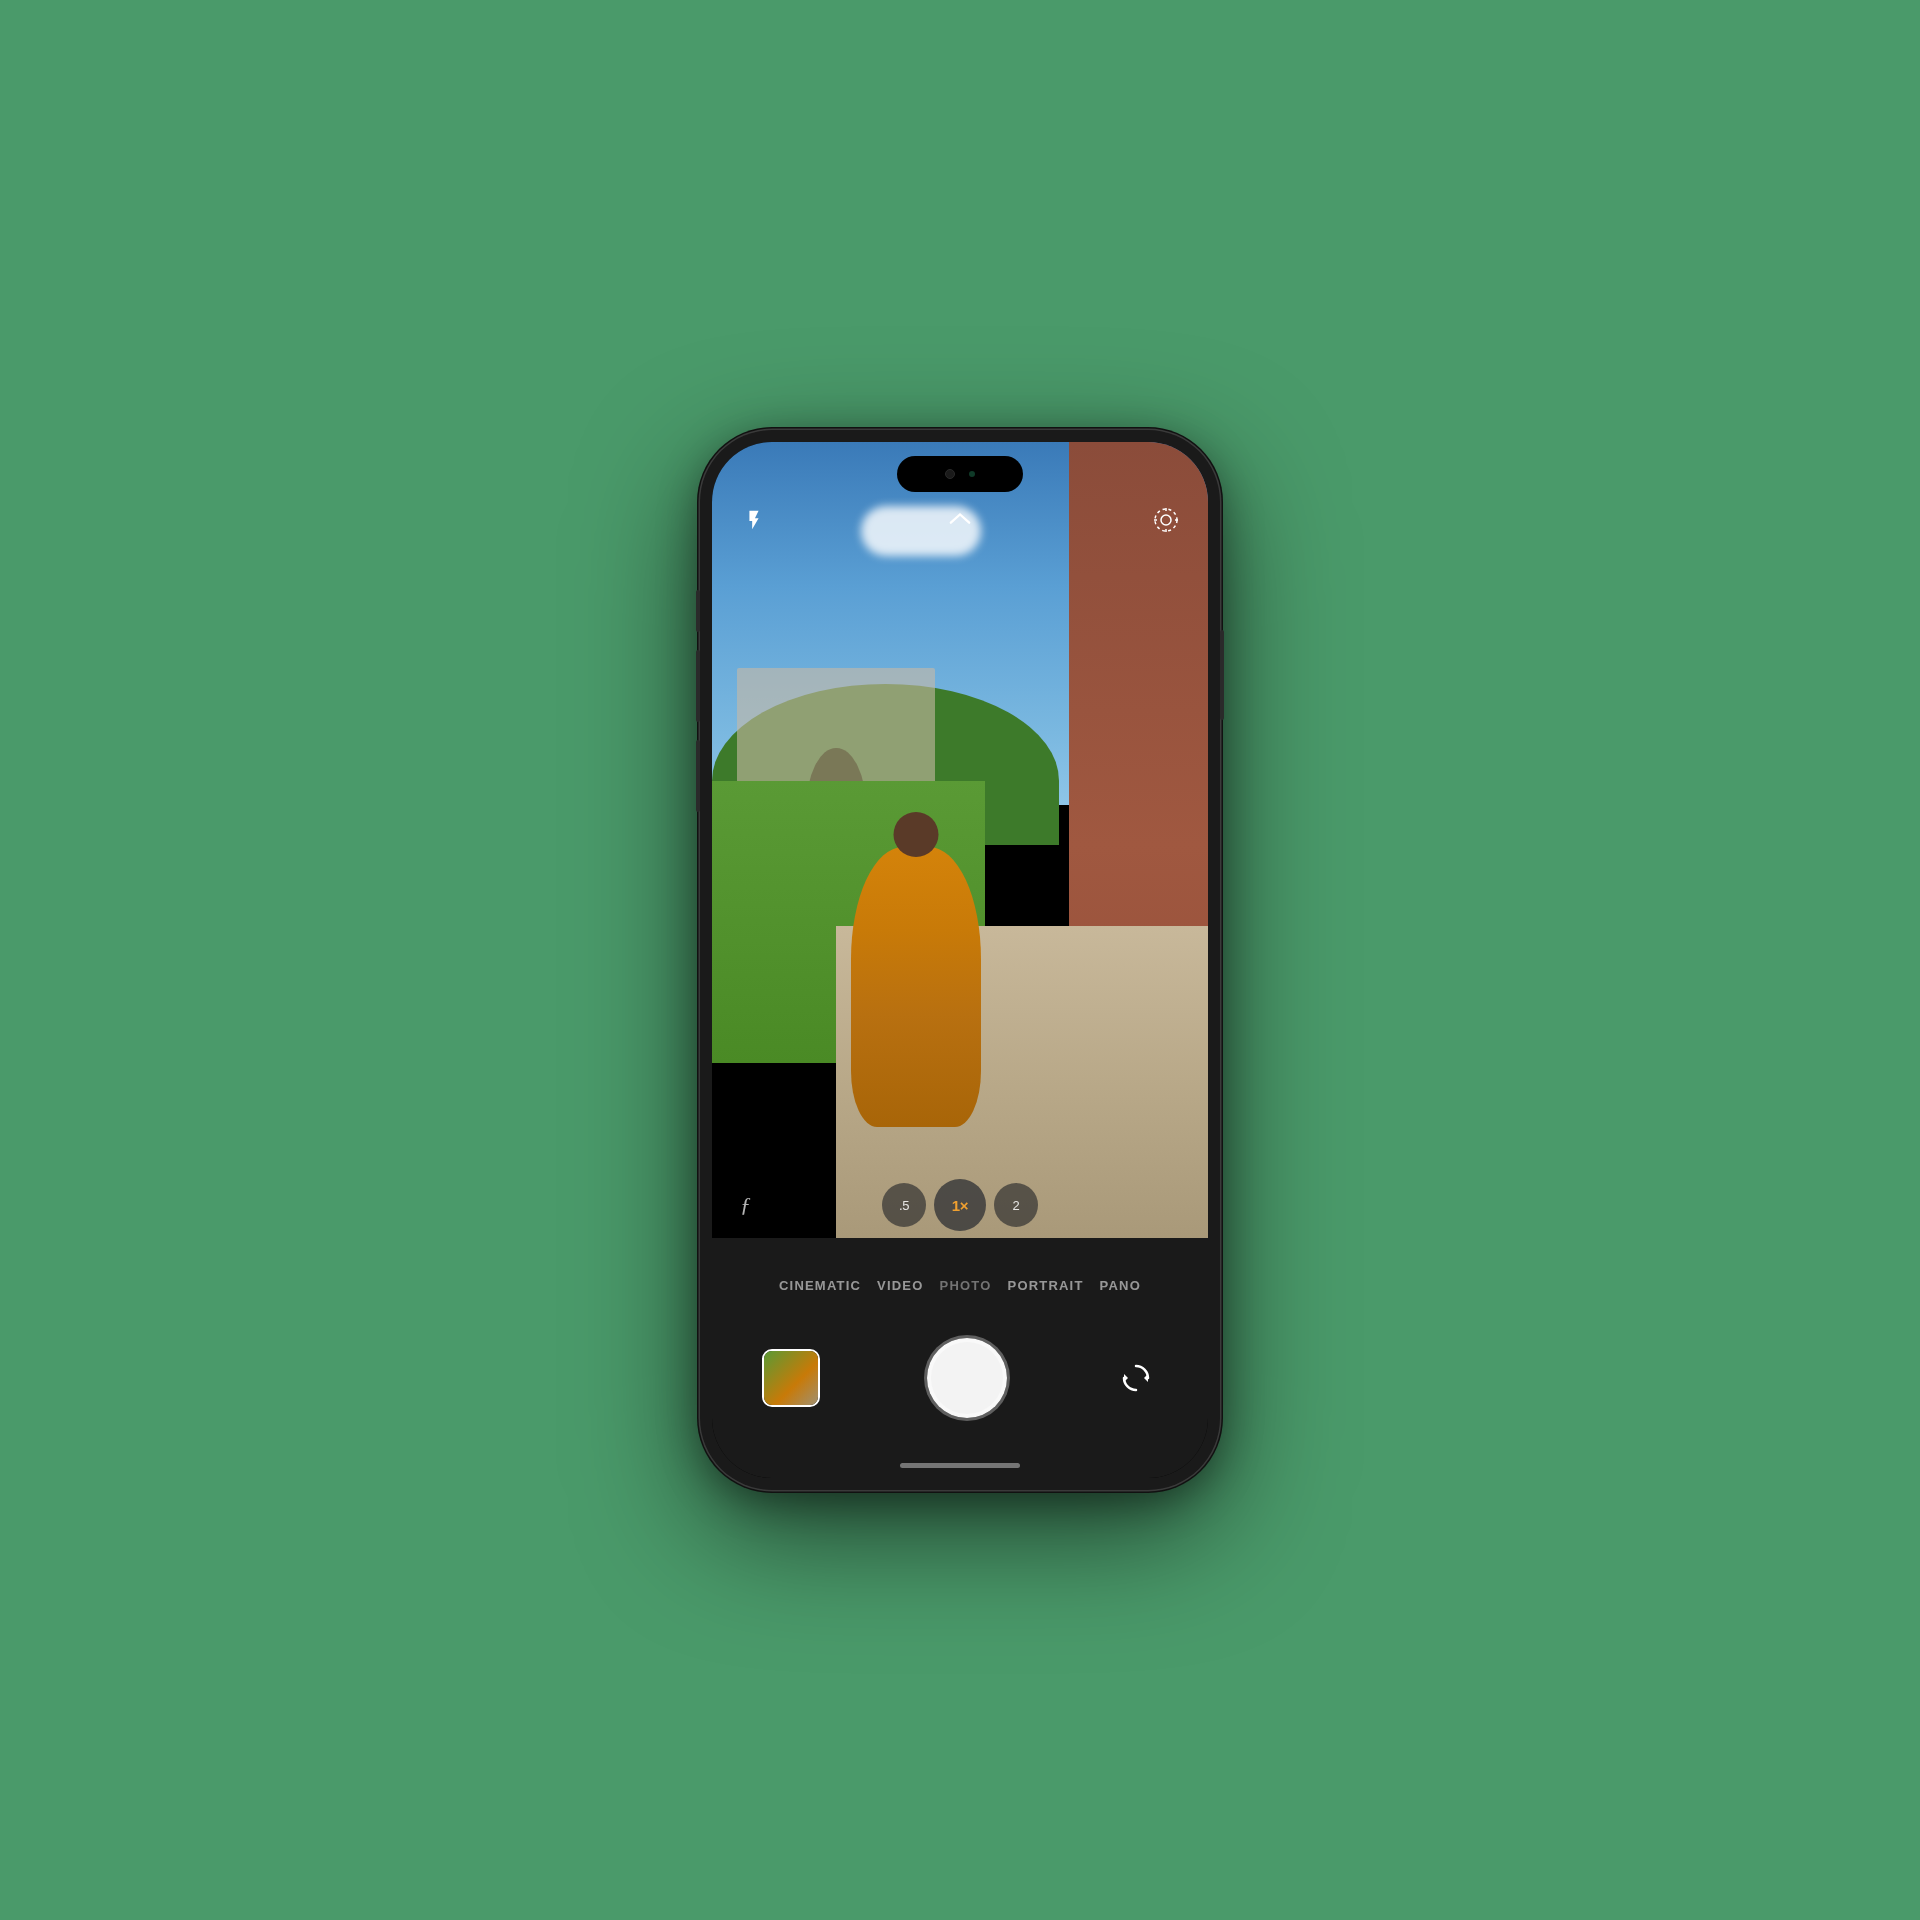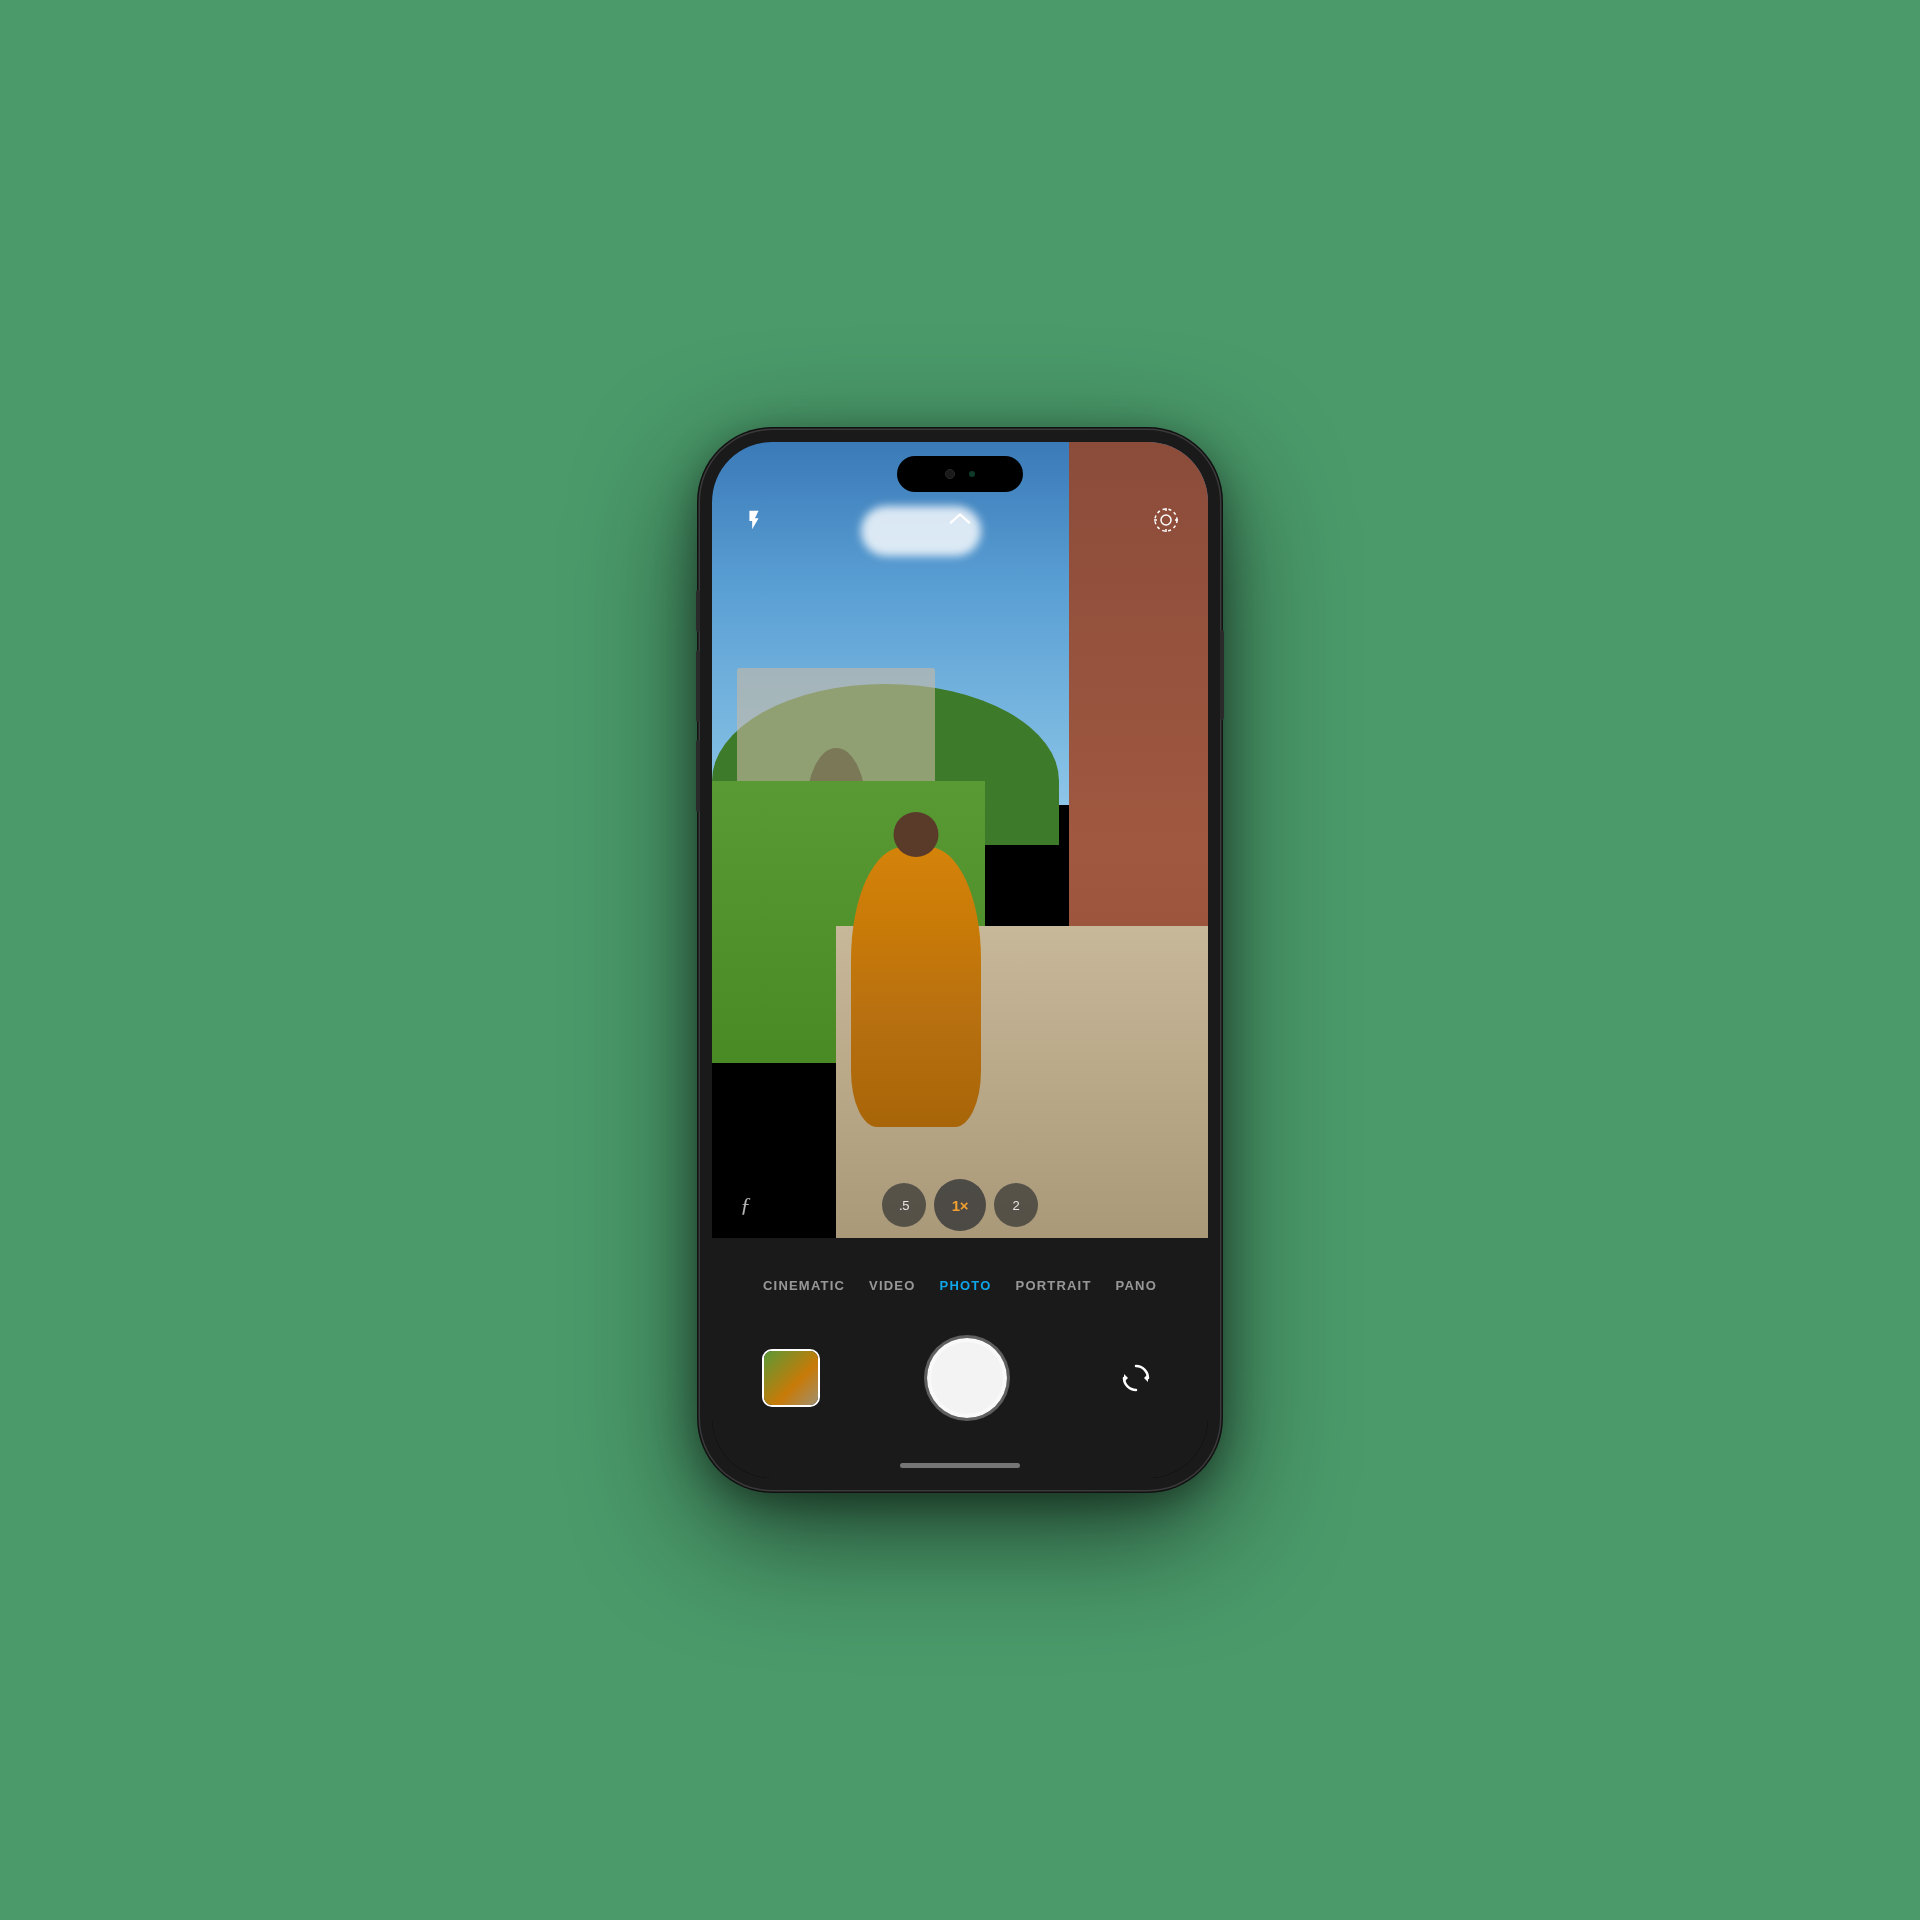--- a/index.html
+++ b/index.html
@@ -303,34 +303,34 @@
 
     
     .mode-strip {
       position: absolute;
       bottom: 185px;
       left: 0;
       right: 0;
       display: flex;
       align-items: center;
       justify-content: center;
-      gap: 24px;
+      gap: 16px;
       z-index: 52;
     }
 
     .mode-label {
       font-size: 13px;
       font-weight: 600;
       letter-spacing: 1.2px;
       color: rgba(255,255,255,0.55);
       text-transform: uppercase;
     }
 
     .mode-label.active {
-      color: #0ea5e9;
+      color: #737373;
     }
 
     
     .shutter-row {
       position: absolute;
       bottom: 60px;
       left: 0;
       right: 0;
       display: flex;
       align-items: center;

